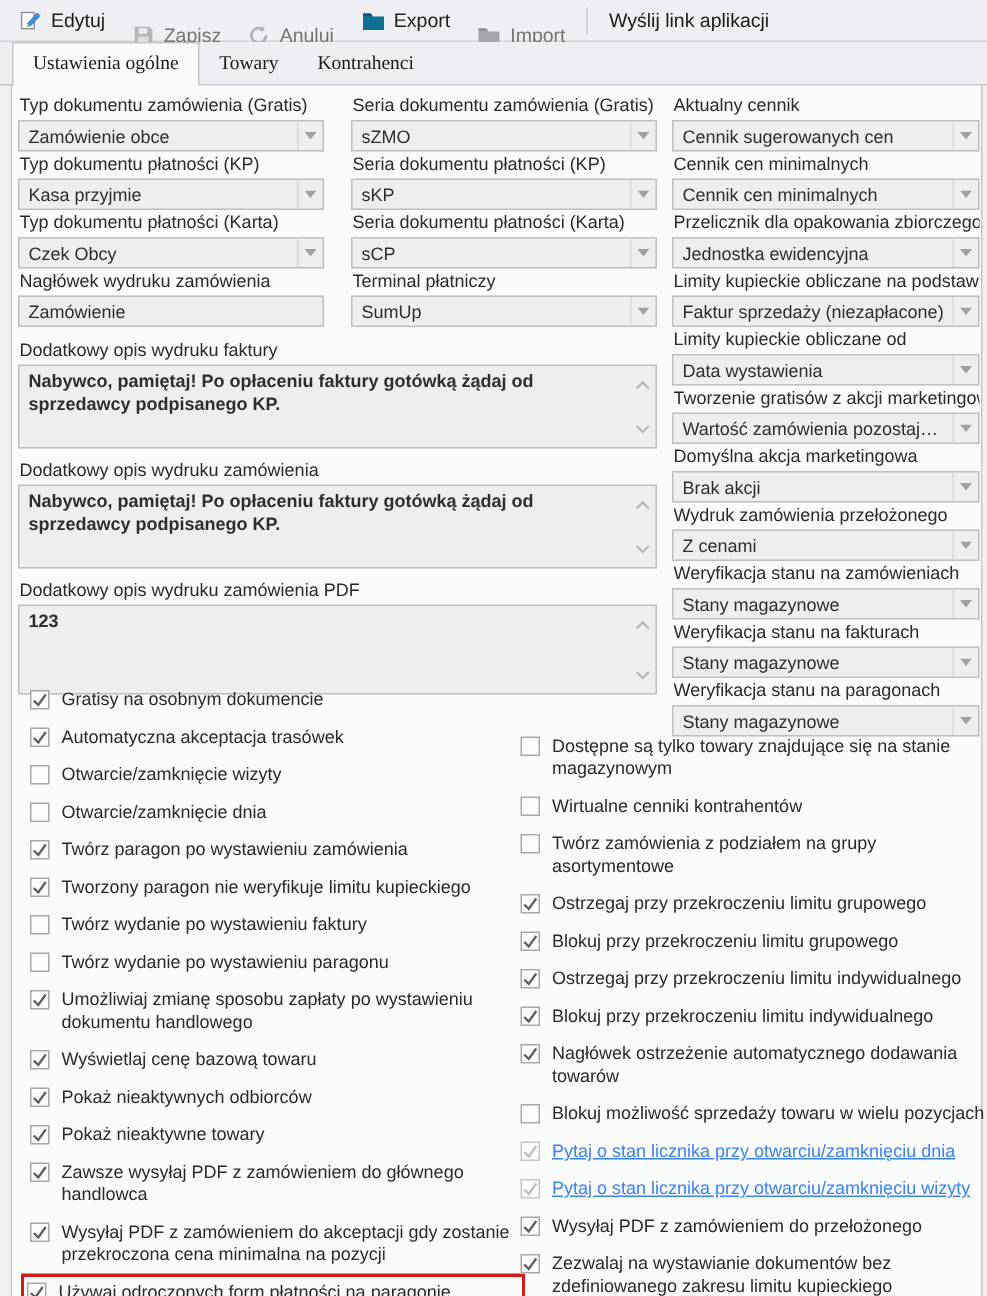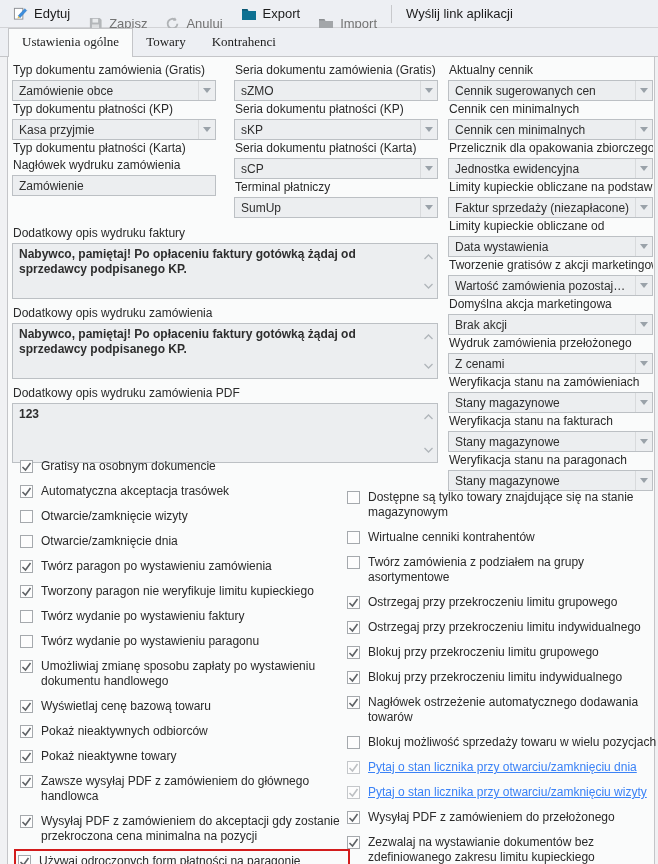--- a/index.html
+++ b/index.html
@@ -159,20 +159,28 @@
       <span class="f-value">Kasa przyjmie</span>
       <span class="combo-arrow">
                 <svg width="8" height="5" viewBox="0 0 8 5">
                   <path d="M0 0h8L4 5z" fill="#9aa2a9"></path>
                 </svg>
               </span>
     </div>
   </div>
           <div class="field">
     <div class="f-label">Typ dokumentu płatności (Karta)</div>
+    <div class="combo">
+      <span class="f-value">Czek Obcy</span>
+      <span class="combo-arrow">
+                <svg width="8" height="5" viewBox="0 0 8 5">
+                  <path d="M0 0h8L4 5z" fill="#9aa2a9"></path>
+                </svg>
+              </span>
+    </div>
   </div>
           <div class="field">
     <div class="f-label">Nagłówek wydruku zamówienia</div>
     <div class="textbox">
       <span class="f-value">Zamówienie</span>
     </div>
   </div>
         </div>
       <div class="col" id="col2-list">
           <div class="field">
@@ -509,29 +517,29 @@
           </svg>
         </span>
     <span class="cb-label">Ostrzegaj przy przekroczeniu limitu grupowego</span>
   </div>
       <div class="cb-row checked">
     <span class="cb-box">
           <svg class="check" width="11" height="10" viewBox="0 0 11 10">
             <path d="M1.5 5l3 3 5-7" fill="none" stroke="currentColor" stroke-width="1.6"></path>
           </svg>
         </span>
+    <span class="cb-label">Blokuj przy przekroczeniu limitu grupowego</span>
+  </div>
+      <div class="cb-row checked">
+    <span class="cb-box">
+          <svg class="check" width="11" height="10" viewBox="0 0 11 10">
+            <path d="M1.5 5l3 3 5-7" fill="none" stroke="currentColor" stroke-width="1.6"></path>
+          </svg>
+        </span>
     <span class="cb-label">Ostrzegaj przy przekroczeniu limitu indywidualnego</span>
-  </div>
-      <div class="cb-row checked">
-    <span class="cb-box">
-          <svg class="check" width="11" height="10" viewBox="0 0 11 10">
-            <path d="M1.5 5l3 3 5-7" fill="none" stroke="currentColor" stroke-width="1.6"></path>
-          </svg>
-        </span>
-    <span class="cb-label">Blokuj przy przekroczeniu limitu grupowego</span>
   </div>
       <div class="cb-row checked">
     <span class="cb-box">
           <svg class="check" width="11" height="10" viewBox="0 0 11 10">
             <path d="M1.5 5l3 3 5-7" fill="none" stroke="currentColor" stroke-width="1.6"></path>
           </svg>
         </span>
     <span class="cb-label">Blokuj przy przekroczeniu limitu indywidualnego</span>
   </div>
       <div class="cb-row checked">

